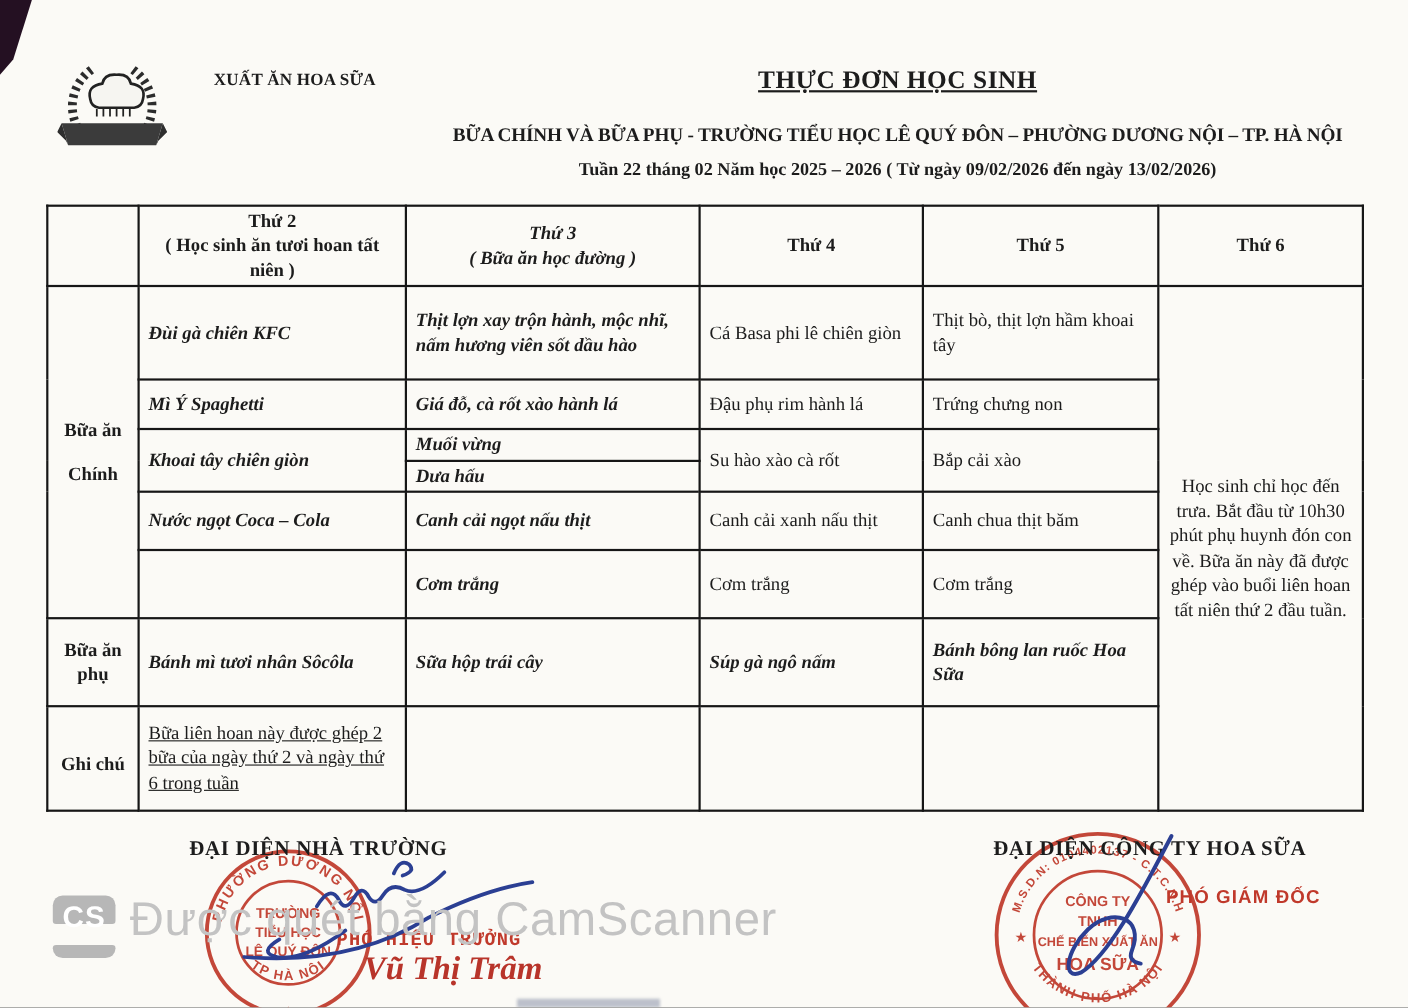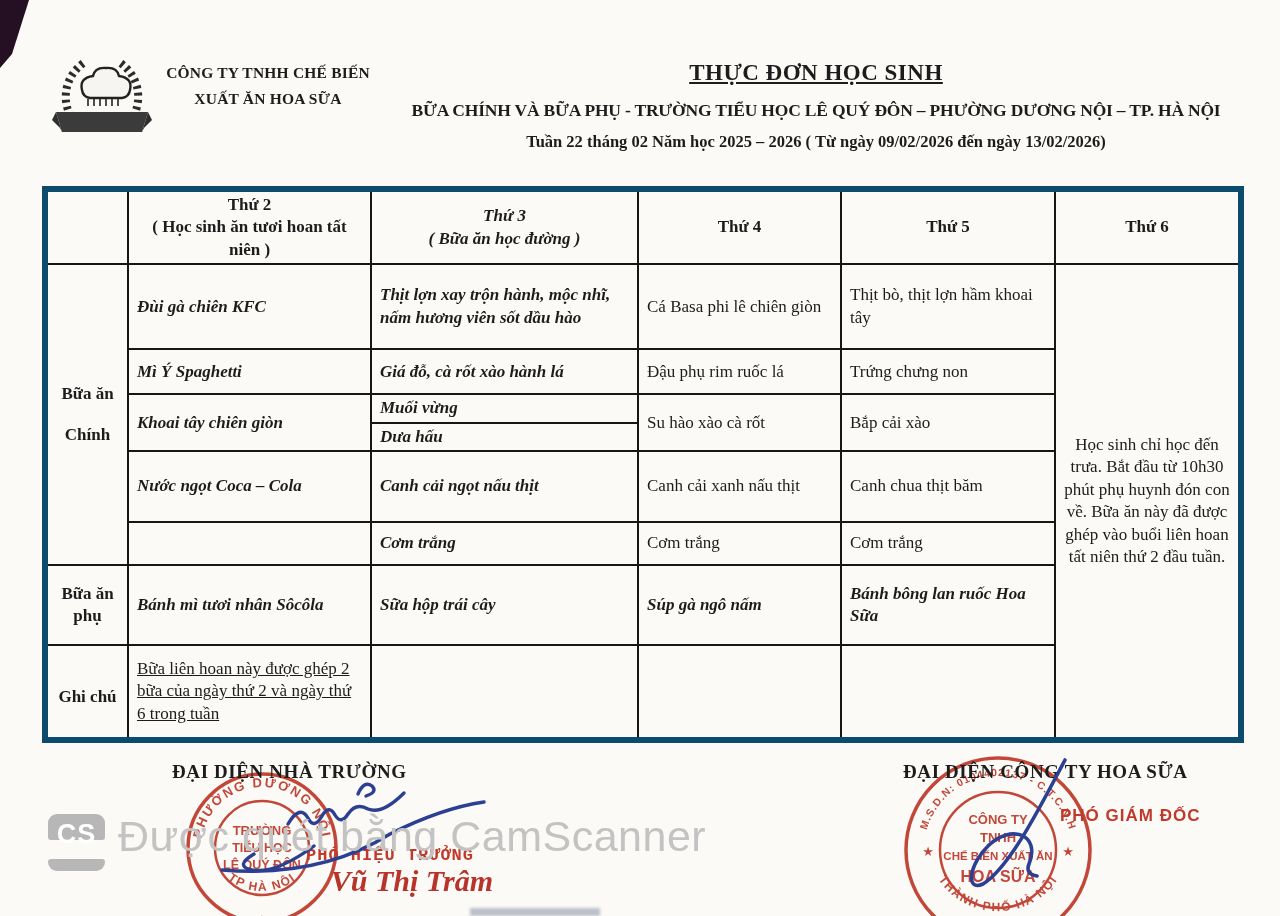--- a/index.html
+++ b/index.html
@@ -8,25 +8,25 @@
     background:#fbfaf6;overflow:hidden;
     font-family:"Liberation Serif","DejaVu Serif",serif;color:#1c1c1c;
   }
   
   .corner-artifact{position:absolute;left:0;top:0;z-index:5;}
   .logo{position:absolute;left:52px;top:50px;width:100px;height:92px;z-index:5;}
   .company-name{position:absolute;left:158px;top:60px;width:220px;text-align:center;
     font-weight:bold;font-size:15.5px;line-height:26px;letter-spacing:.2px;}
   .title-block{position:absolute;left:380px;right:28px;top:60px;text-align:center;}
   .doc-title{font-size:23px;font-weight:bold;letter-spacing:.5px;text-decoration:underline;}
-  .doc-subtitle{margin-top:14px;font-size:17.5px;font-weight:bold;letter-spacing:-.2px;}
+  .doc-subtitle{margin-top:26px;font-size:17.5px;font-weight:bold;letter-spacing:-.2px;}
   .doc-week{margin-top:11px;font-size:16.5px;font-weight:bold;}
   
   table.menu{position:absolute;left:42px;top:186px;width:1196px;border-collapse:collapse;
-    table-layout:fixed;border:6px solid #0c4a6e;z-index:4;}
+    table-layout:fixed;border:1px solid #0c4a6e;z-index:4;}
   table.menu td{border:2px solid #161616;padding:2px 8px;vertical-align:middle;
     font-size:17px;line-height:1.32;}
   td.hcell{text-align:center;vertical-align:top;padding-top:6px;font-weight:bold;}
   .hsub{font-weight:bold;}
   .hsub.it{font-style:italic;}
   td.bi{font-weight:bold;font-style:italic;}
   td.label-top{text-align:center;font-weight:bold;vertical-align:top;padding-top:22px;font-size:16.5px;}
   td.label-mid{text-align:center;font-weight:bold;font-size:16.5px;}
   .lbl-gap{display:block;margin-top:18px;}
   td.day6-note{text-align:center;font-size:17px;line-height:1.55;padding:0 9px;}
@@ -73,21 +73,20 @@
         <line x1="54" y1="49" x2="54" y2="56"></line>
       <line x1="60" y1="49" x2="60" y2="56"></line>
         <line x1="66" y1="49" x2="66" y2="56"></line>
     </g>
     <polygon points="4,62 96,62 90,82 10,82" fill="#3b3b3b"></polygon>
     <polygon points="4,62 0,70 8,78 10,82" fill="#2e2e2e"></polygon>
     <polygon points="96,62 100,70 92,78 90,82" fill="#2e2e2e"></polygon>
   </svg>
 
   <div class="company-name">
-    <div>CÔNG TY TNHH CHẾ BIẾN</div>
     <div>XUẤT ĂN HOA SỮA</div>
   </div>
 
   <div class="title-block">
     <div class="doc-title">THỰC ĐƠN HỌC SINH</div>
     <div class="doc-subtitle">BỮA CHÍNH VÀ BỮA PHỤ - TRƯỜNG TIỂU HỌC LÊ QUÝ ĐÔN – PHƯỜNG DƯƠNG NỘI – TP. HÀ NỘI</div>
     <div class="doc-week">Tuần 22 tháng 02 Năm học 2025 – 2026 ( Từ ngày 09/02/2026 đến ngày 13/02/2026)</div>
   </div>
 
   <table class="menu">
@@ -121,39 +120,39 @@
       </td>
       <td class="bi">Đùi gà chiên KFC</td>
       <td class="bi">Thịt lợn xay trộn hành, mộc nhĩ, nấm hương viên sốt dầu hào</td>
       <td>Cá Basa phi lê chiên giòn</td>
       <td>Thịt bò, thịt lợn hầm khoai tây</td>
       <td rowspan="8" class="day6-note">Học sinh chỉ học đến trưa. Bắt đầu từ 10h30 phút phụ huynh đón con về. Bữa ăn này đã được ghép vào buổi liên hoan tất niên thứ 2 đầu tuần.</td>
     </tr>
     <tr style="height:45px">
       <td class="bi">Mì Ý Spaghetti</td>
       <td class="bi">Giá đỗ, cà rốt xào hành lá</td>
-      <td>Đậu phụ rim ruốc lá</td>
+      <td>Đậu phụ rim hành lá</td>
       <td>Trứng chưng non</td>
     </tr>
     <tr style="height:27px">
       <td rowspan="2" class="bi">Khoai tây chiên giòn</td>
       <td class="bi">Muối vừng</td>
       <td rowspan="2">Su hào xào cà rốt</td>
       <td rowspan="2">Bắp cải xào</td>
     </tr>
     <tr style="height:23px">
       <td class="bi">Dưa hấu</td>
     </tr>
-    <tr style="height:71px">
+    <tr style="height:53px">
       <td class="bi">Nước ngọt Coca – Cola</td>
       <td class="bi">Canh cải ngọt nấu thịt</td>
       <td>Canh cải xanh nấu thịt</td>
       <td>Canh chua thịt băm</td>
     </tr>
-    <tr style="height:43px">
+    <tr style="height:62px">
       <td></td>
       <td class="bi">Cơm trắng</td>
       <td>Cơm trắng</td>
       <td>Cơm trắng</td>
     </tr>
     <tr style="height:80px">
       <td class="label-mid">
         <span style="display:block">Bữa ăn</span>
         <span style="display:block">phụ</span>
       </td>

